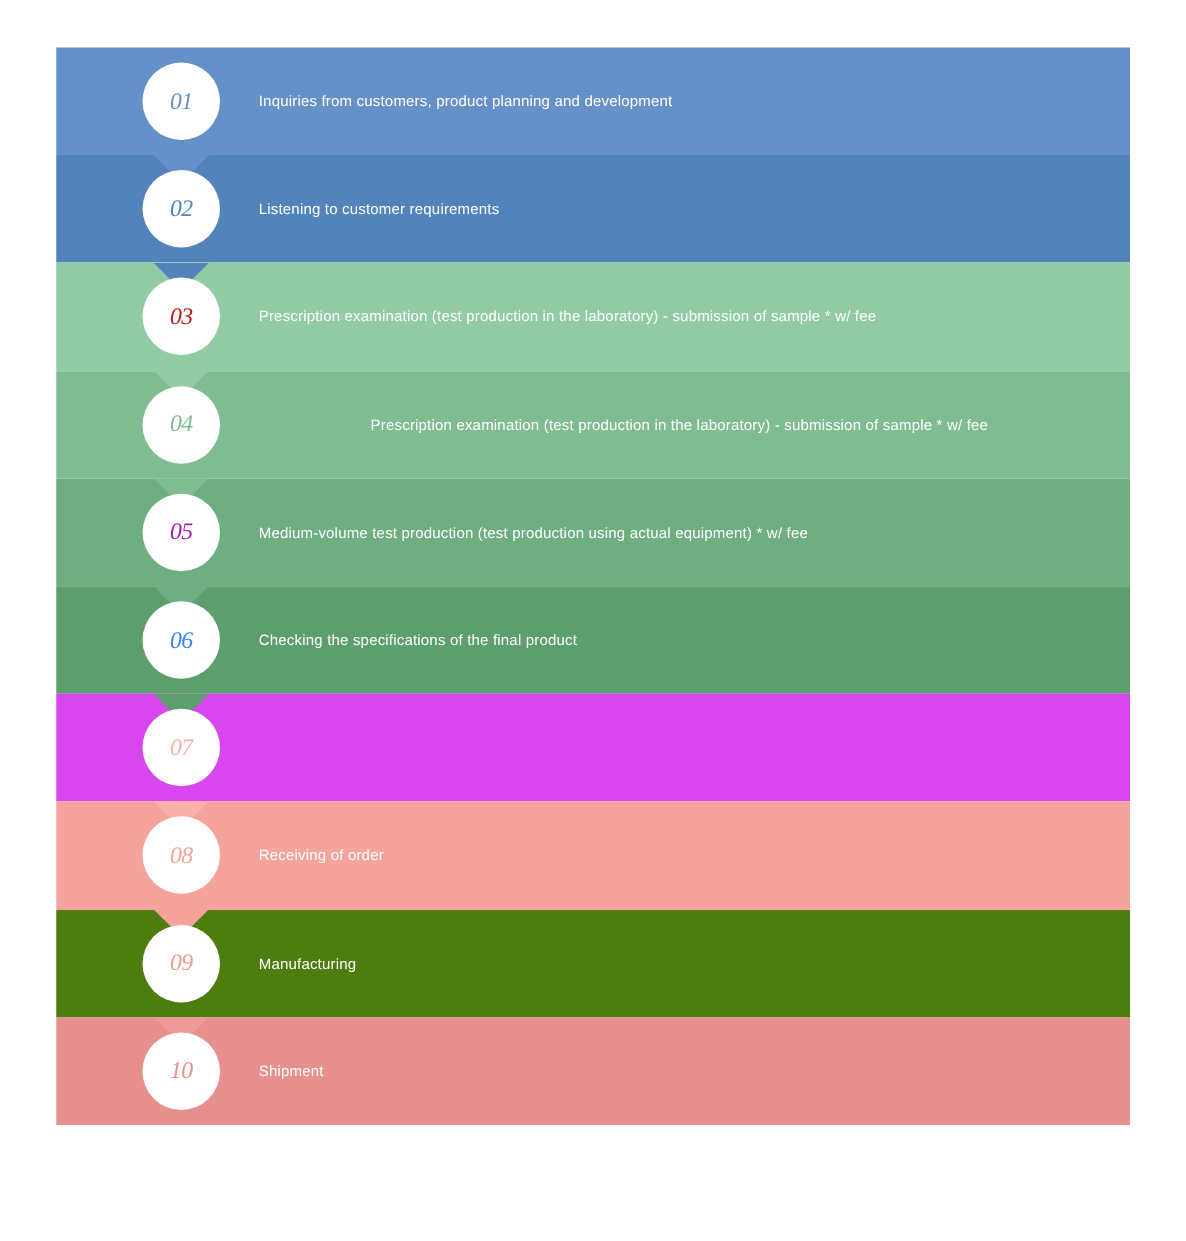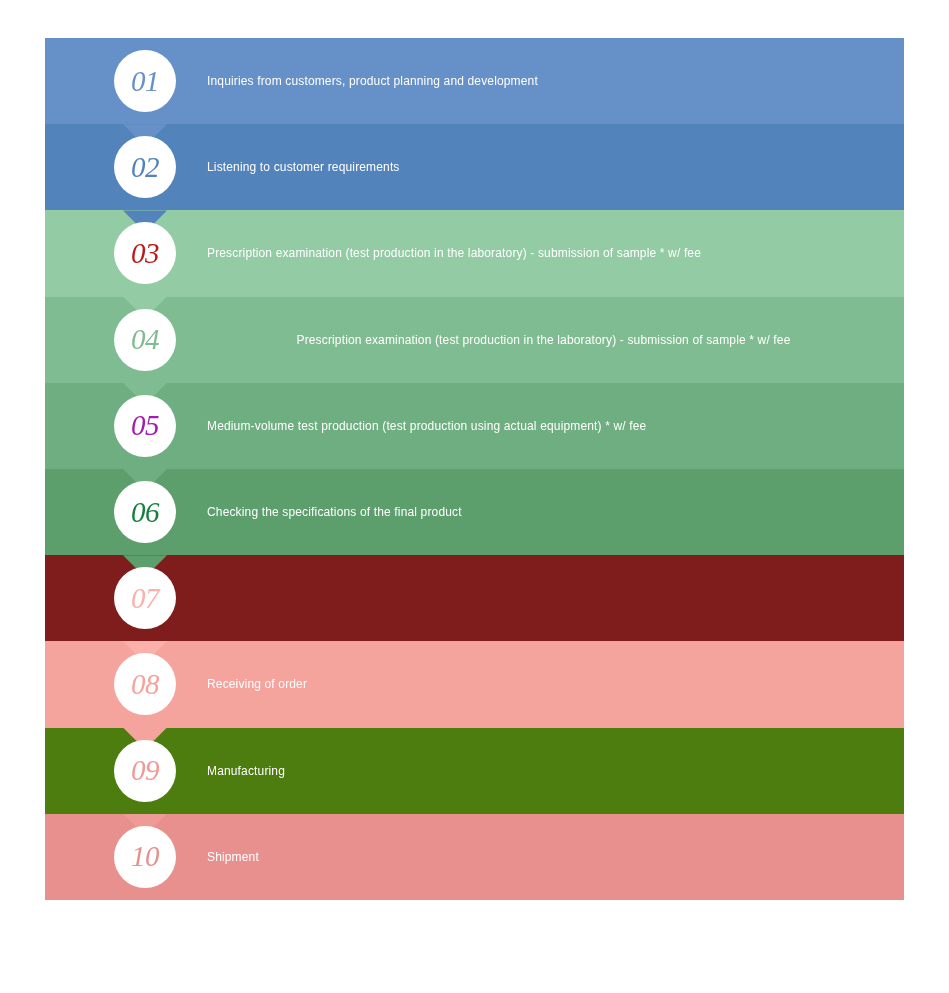--- a/index.html
+++ b/index.html
@@ -55,21 +55,21 @@
     background: #ffffff;
     display: flex;
     align-items: center;
     justify-content: center;
     z-index: 4;
   }
 
   .step-number {
     font-family: "Liberation Serif", "DejaVu Serif", serif;
     font-style: italic;
-    font-size: 29px;
+    font-size: 19px;
     line-height: 1;
     letter-spacing: -0.5px;
     user-select: none;
   }
 
   .step-label {
     position: absolute;
     left: 162px;
     right: 24px;
     font-size: 12px;
@@ -113,25 +113,25 @@
     <div class="flow-step" style="background: rgb(111, 174, 128);">
       <div class="step-arrow" style="background: rgb(128, 188, 145);"></div>
       <div class="step-badge">
         <span class="step-number" style="color: #a21caf;">05</span>
       </div>
       <div class="step-label">Medium-volume test production (test production using actual equipment) * w/ fee</div>
     </div>
     <div class="flow-step" style="background: rgb(93, 158, 109);">
       <div class="step-arrow" style="background: rgb(111, 174, 128);"></div>
       <div class="step-badge">
-        <span class="step-number" style="color: #15803d;">06</span>
+        <span class="step-number" style="color: #3b82f6;">06</span>
       </div>
       <div class="step-label">Checking the specifications of the final product</div>
     </div>
-    <div class="flow-step" style="background: #7f1d1d;">
+    <div class="flow-step" style="background: #d946ef;">
       <div class="step-arrow" style="background: rgb(93, 158, 109);"></div>
       <div class="step-badge">
         <span class="step-number" style="color: rgb(251, 176, 170);">07</span>
       </div>
     </div>
     <div class="flow-step" style="background: rgb(245, 163, 157);">
       <div class="step-arrow" style="background: rgb(251, 176, 170);"></div>
       <div class="step-badge">
         <span class="step-number" style="color: rgb(245, 163, 157);">08</span>
       </div>

